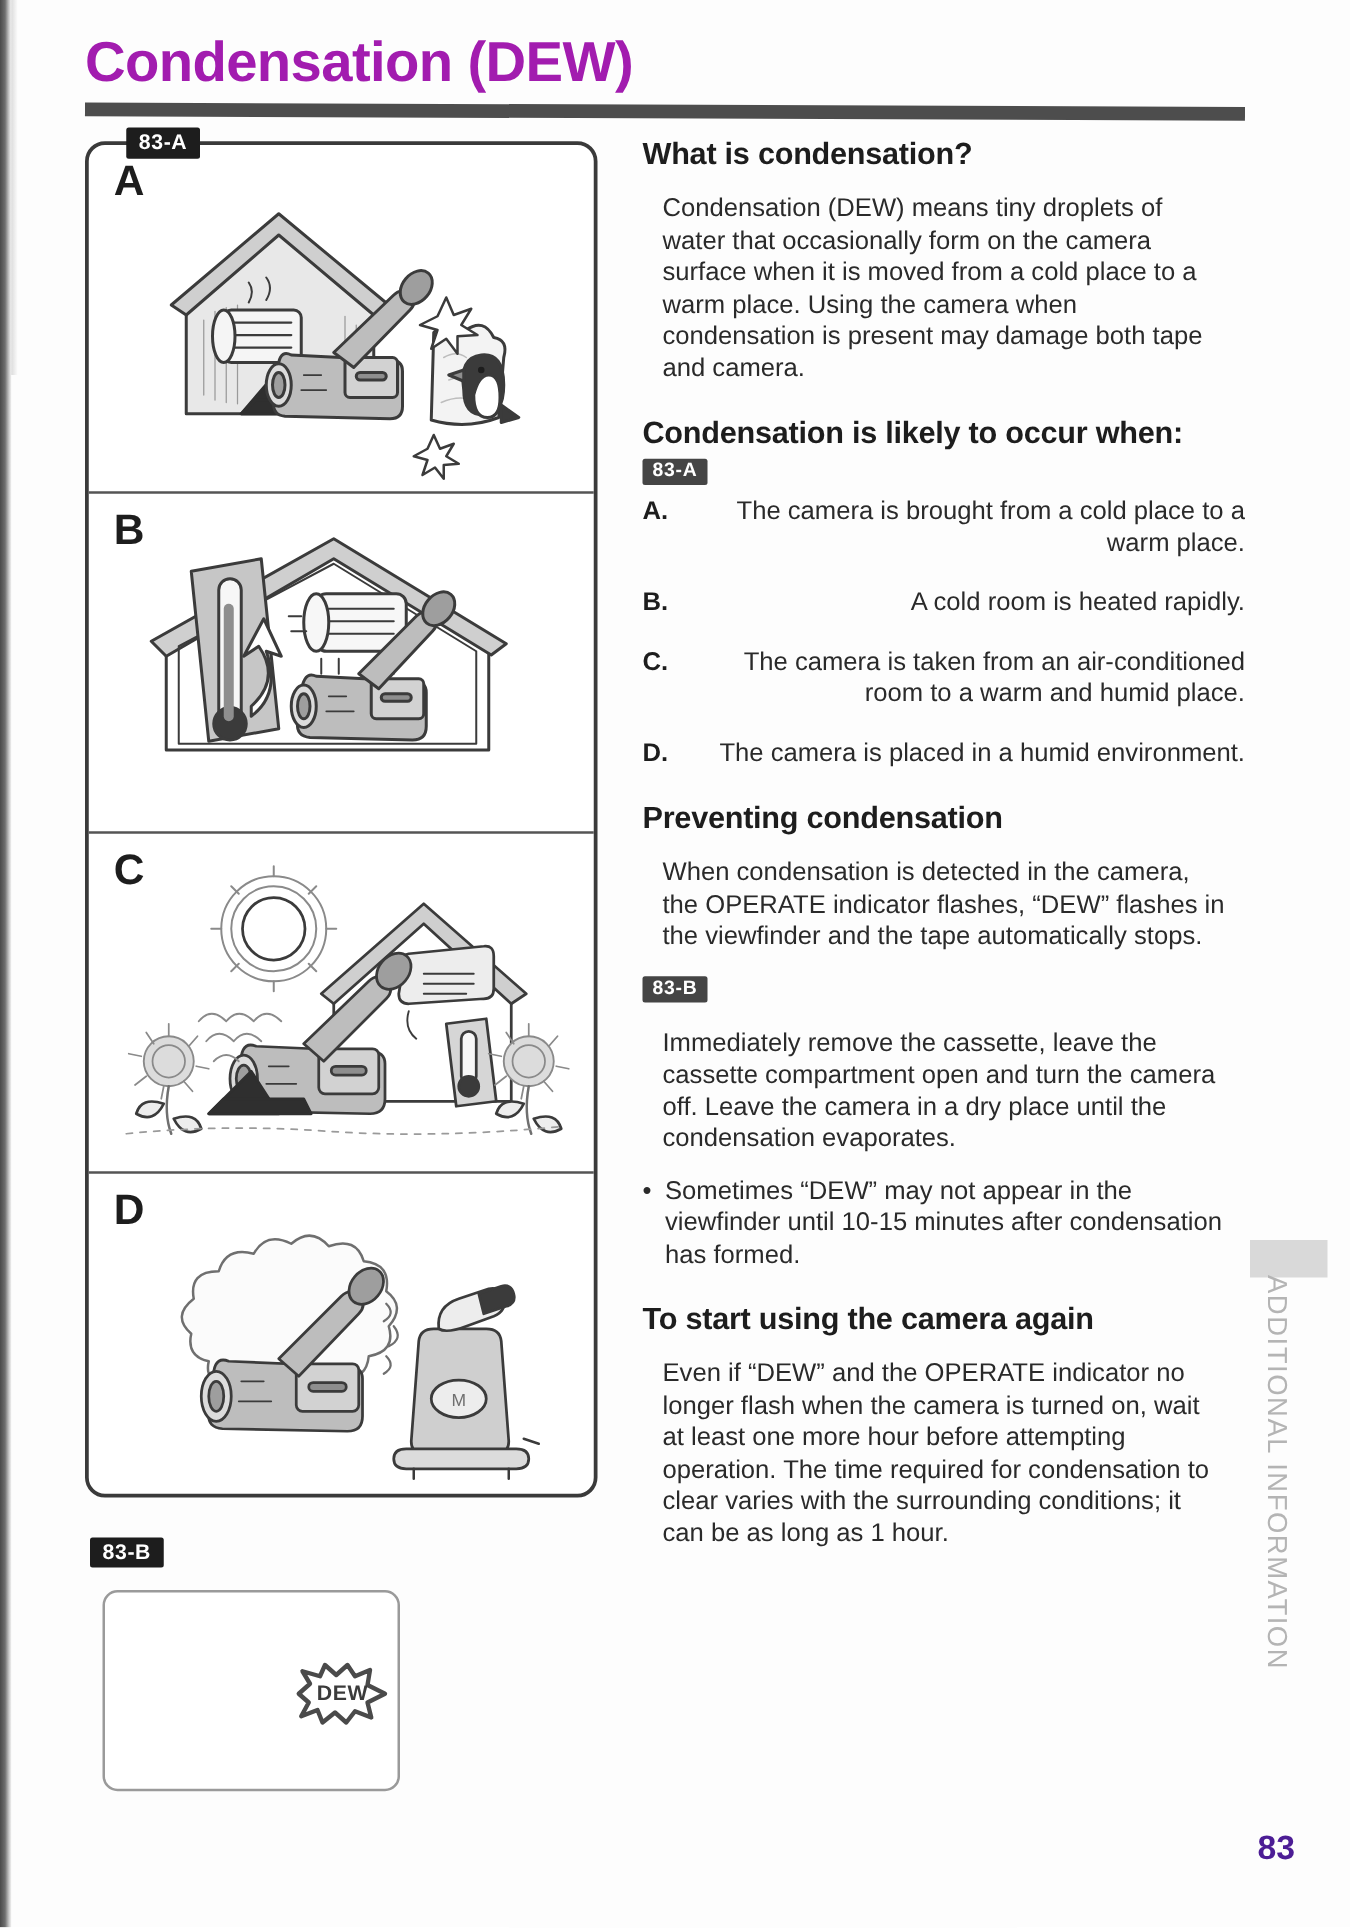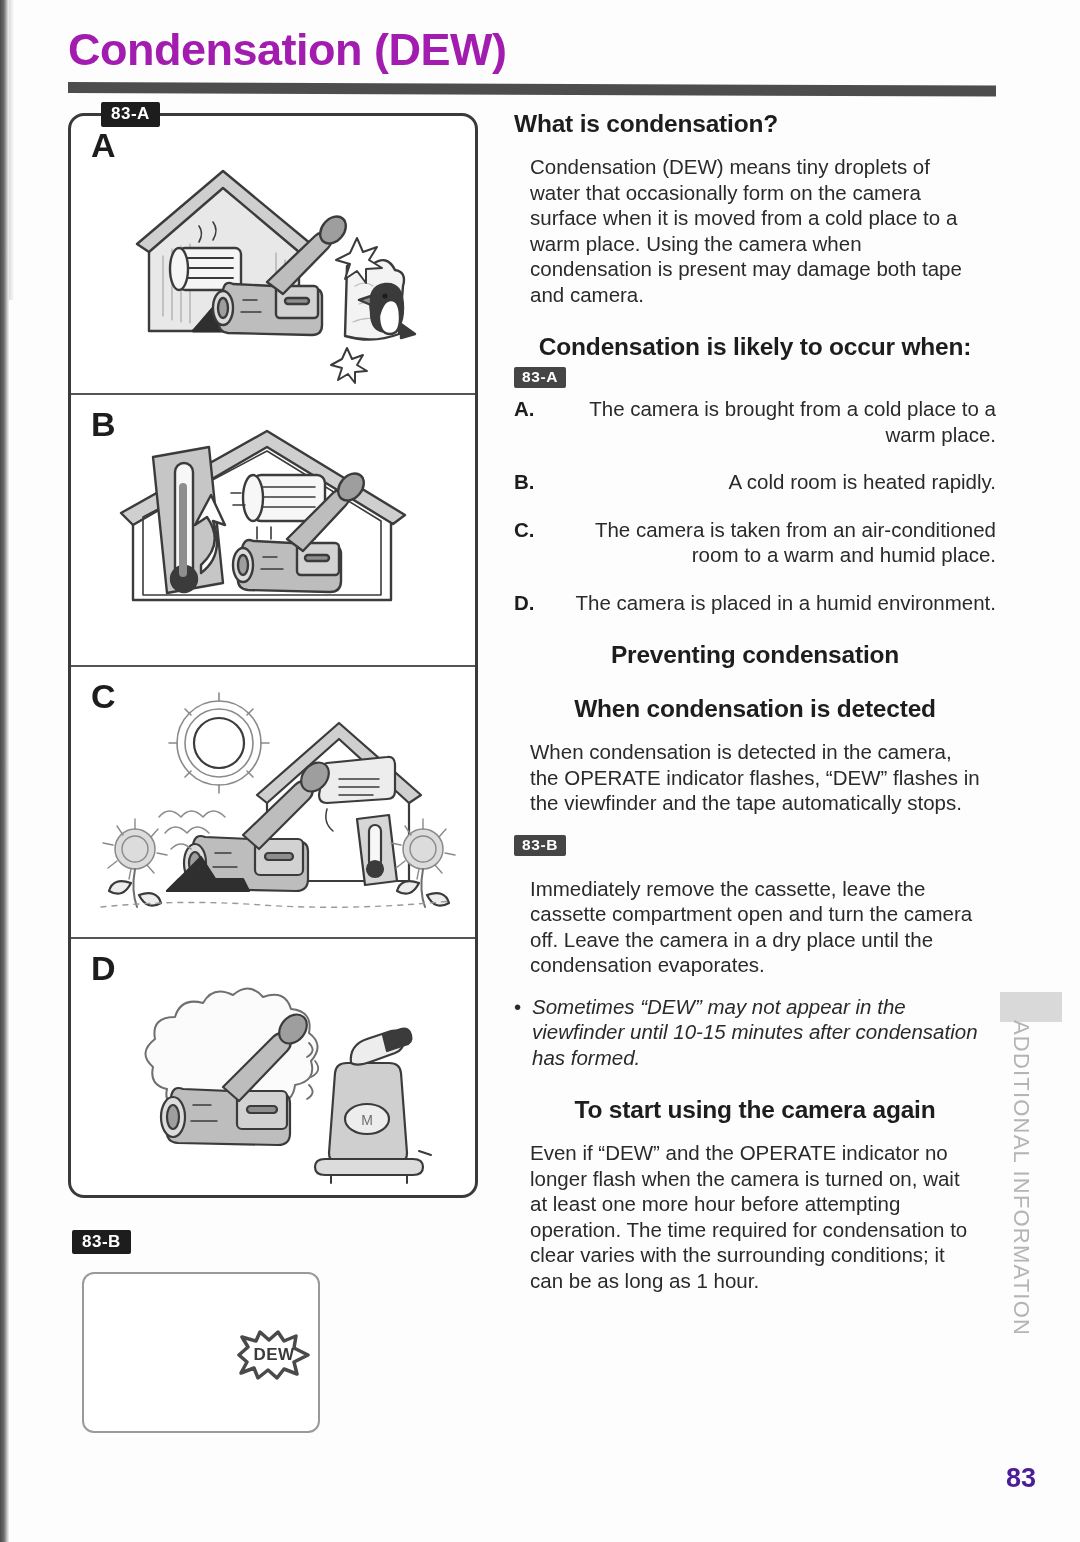--- a/index.html
+++ b/index.html
@@ -139,21 +139,21 @@
     left: 514px; top: 110px;
     width: 482px;
   }
   h2.sec {
     font-size: 24.5px;
     font-weight: bold;
     margin: 0 0 3px 0;
     letter-spacing: -0.2px;
     color: #1d1d1d;
   }
-  h2.sec.spaced { margin-top: 26px; text-align: center; }
+  h2.sec.spaced { margin-top: 26px; }
   p.body {
     font-size: 20.5px;
     line-height: 25.5px;
     margin: 16px;
     color: #2a2a2a;
   }
   .inline-tag {
     display: inline-block;
     background: #454545;
     color: #ffffff;
@@ -186,21 +186,21 @@
   .bullet-item {
     display: flex;
     font-size: 20.5px;
     line-height: 25.5px;
     color: #2a2a2a;
   }
   .bullet-item .dot {
     flex: 0 0 18px;
     text-align: left;
   }
-  .bullet-item .btxt { flex: 1; font-style: italic; }
+  .bullet-item .btxt { flex: 1; }
 
   
   .side-tab-block {
     position: absolute;
     left: 1000px; top: 992px;
     width: 62px; height: 30px;
     background: #d9d9d9;
   }
   .side-tab-text {
     position: absolute;
@@ -470,21 +470,20 @@
       <li style="margin-bottom:10px;">
         <span class="lbl">D.</span>
         <span class="txt">The camera is placed in a humid environment.</span>
       </li>
     </ul>
 
     
     <h2 class="sec spaced">Preventing condensation</h2>
 
     
-    <h2 class="sec spaced">When condensation is detected</h2>
     <p class="body">When condensation is detected in the camera, the OPERATE indicator flashes, “DEW” flashes in the viewfinder and the tape automatically stops.</p>
     <span class="inline-tag">83-B</span>
     <p class="body">Immediately remove the cassette, leave the cassette compartment open and turn the camera off.  Leave the camera in a dry place until the condensation evaporates.</p>
     <div class="bullet-item">
       <span class="dot">•</span>
       <span class="btxt">Sometimes “DEW” may not appear in the viewfinder until 10-15 minutes after condensation has formed.</span>
     </div>
 
     
     <h2 class="sec spaced">To start using the camera again</h2>

